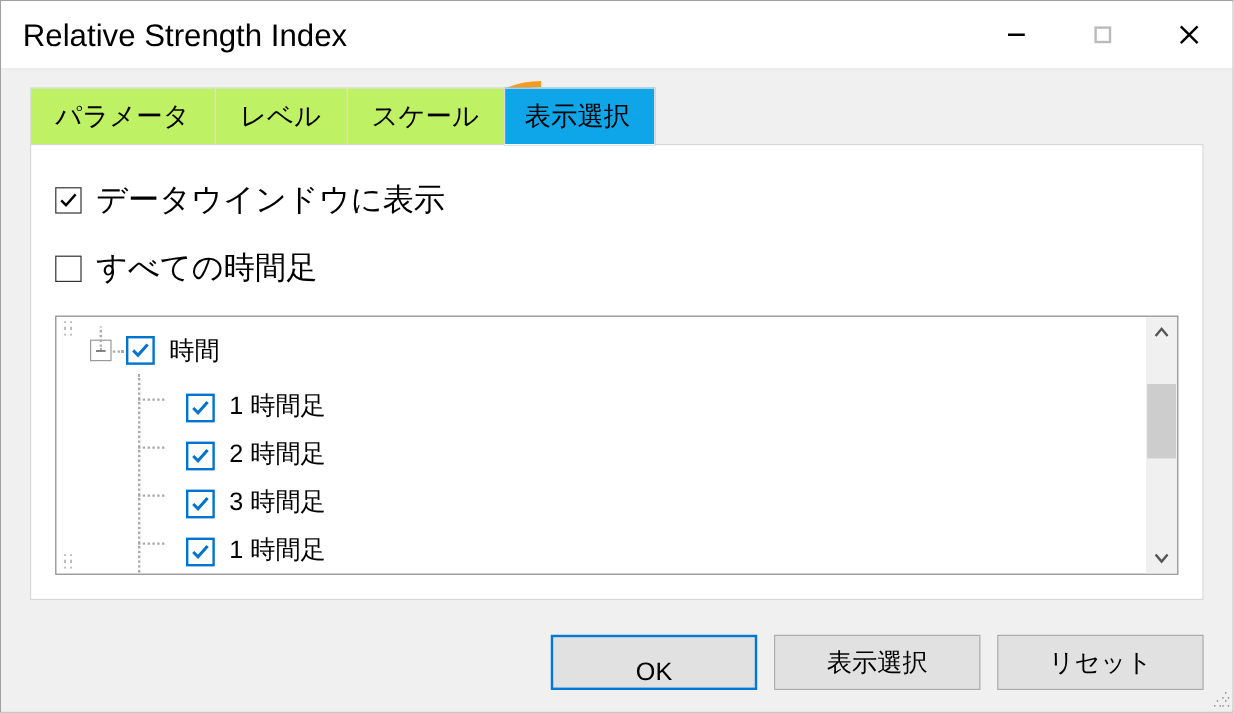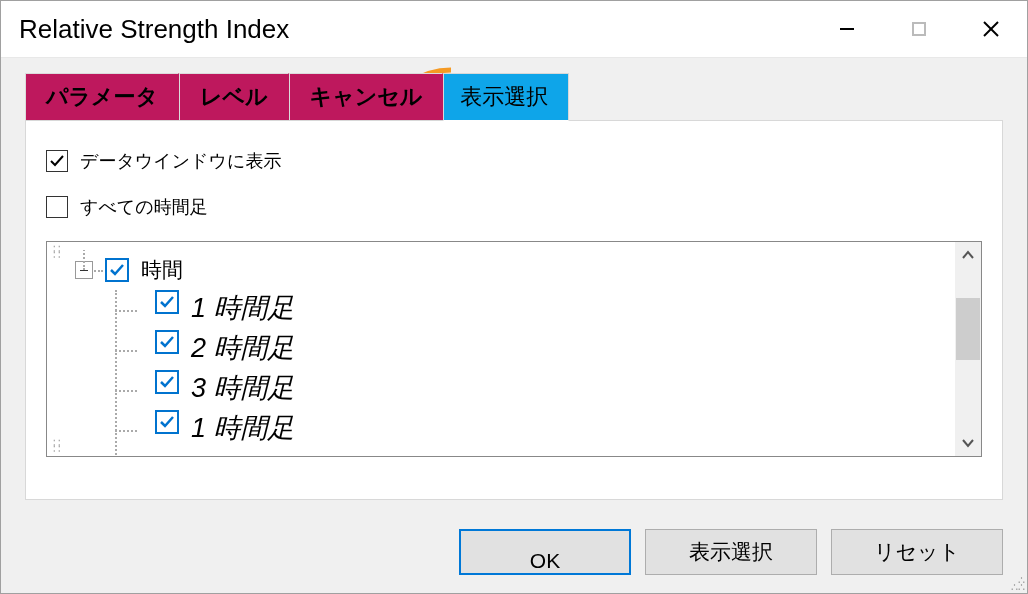--- a/index.html
+++ b/index.html
@@ -59,22 +59,21 @@
     padding: 8px 20px 8px 20px;
     font-size: 22px;
     color: #000;
     border: 1px solid transparent;
     border-bottom: none;
     position: relative;
   }
   .tab.inactive {
     border-color: #dcdcdc;
     border-right-color: transparent;
-    background: #be185d;
-    font-weight: bold;
+    background: #bef264;
   }
   .tab.inactive + .tab.inactive { border-left-color: #dcdcdc; }
   .tab.active {
     background: #0ea5e9;
     border-color: #d8d8d8;
     border-bottom: 1px solid #fff;
     z-index: 2;
     margin-bottom: -1px;
     padding-left: 16px;
   }
@@ -88,21 +87,21 @@
     height: 380px;
     position: relative;
   }
 
   
   .cbrow {
     display: flex;
     align-items: center;
     gap: 12px;
     margin-bottom: 22px;
-    font-size: 18px;
+    font-size: 26px;
     text-align: right;
   }
   .cb {
     width: 22px; height: 22px;
     border: 1px solid #333;
     background: #fff;
     display: inline-flex;
     align-items: center;
     justify-content: center;
     flex-shrink: 0;
@@ -147,26 +146,25 @@
     margin-left: 44px;
   }
   .child-wrap::before {
     content: "";
     position: absolute;
     left: 2px; top: 0; bottom: -80px;
     border-left: 2px dotted #aaa;
   }
   .child-row {
     display: flex;
-    align-items: flex-start;
+    align-items: flex-end;
     gap: 12px;
-    font-size: 27px;
+    font-size: 21px;
     height: 40px;
     position: relative;
-    font-style: italic;
   }
   .child-row::before {
     content: "";
     position: absolute;
     left: 2px;
     top: 50%;
     width: 22px;
     border-top: 2px dotted #aaa;
   }
   .child-row .spacer {
@@ -318,21 +316,21 @@
         <marker id="ah" markerWidth="7" markerHeight="7" refX="4" refY="3.5" orient="auto">
           <polygon points="0,0 7,3.5 0,7" fill="#f59a23"></polygon>
         </marker>
       </defs>
       <path d="M 90 6 Q 45 6 14 58" fill="none" stroke="#f59a23" stroke-width="5" marker-end="url(#ah)"></path>
     </svg>
 
     <div class="tabstrip">
       <div class="tab inactive"><span>パラメータ</span></div>
       <div class="tab inactive"><span>レベル</span></div>
-      <div class="tab inactive"><span>キャンセル</span></div>
+      <div class="tab inactive"><span>スケール</span></div>
       <div class="tab active"><span>表示選択</span></div>
     </div>
 
     <div class="tabpage">
 
       <div class="cbrow">
         <span class="cb">
           <svg width="16" height="16">
               <polyline points="2,8 6,12 14,3" fill="none" stroke="#000" stroke-width="2"></polyline>
             </svg>

